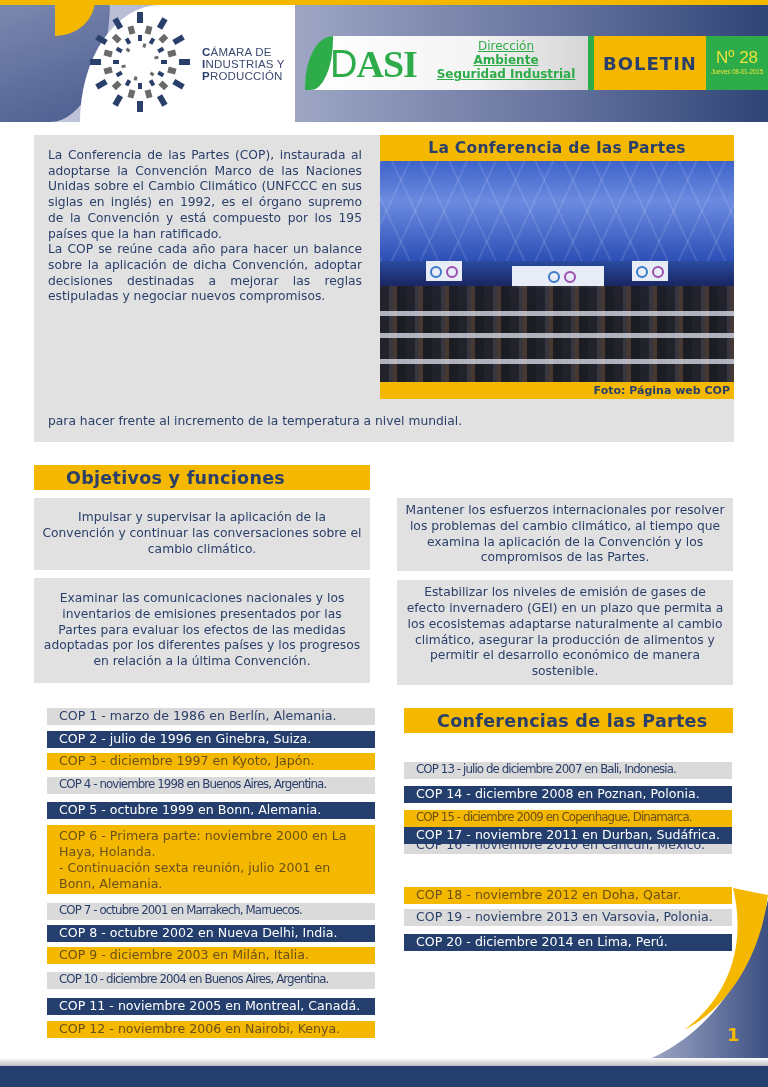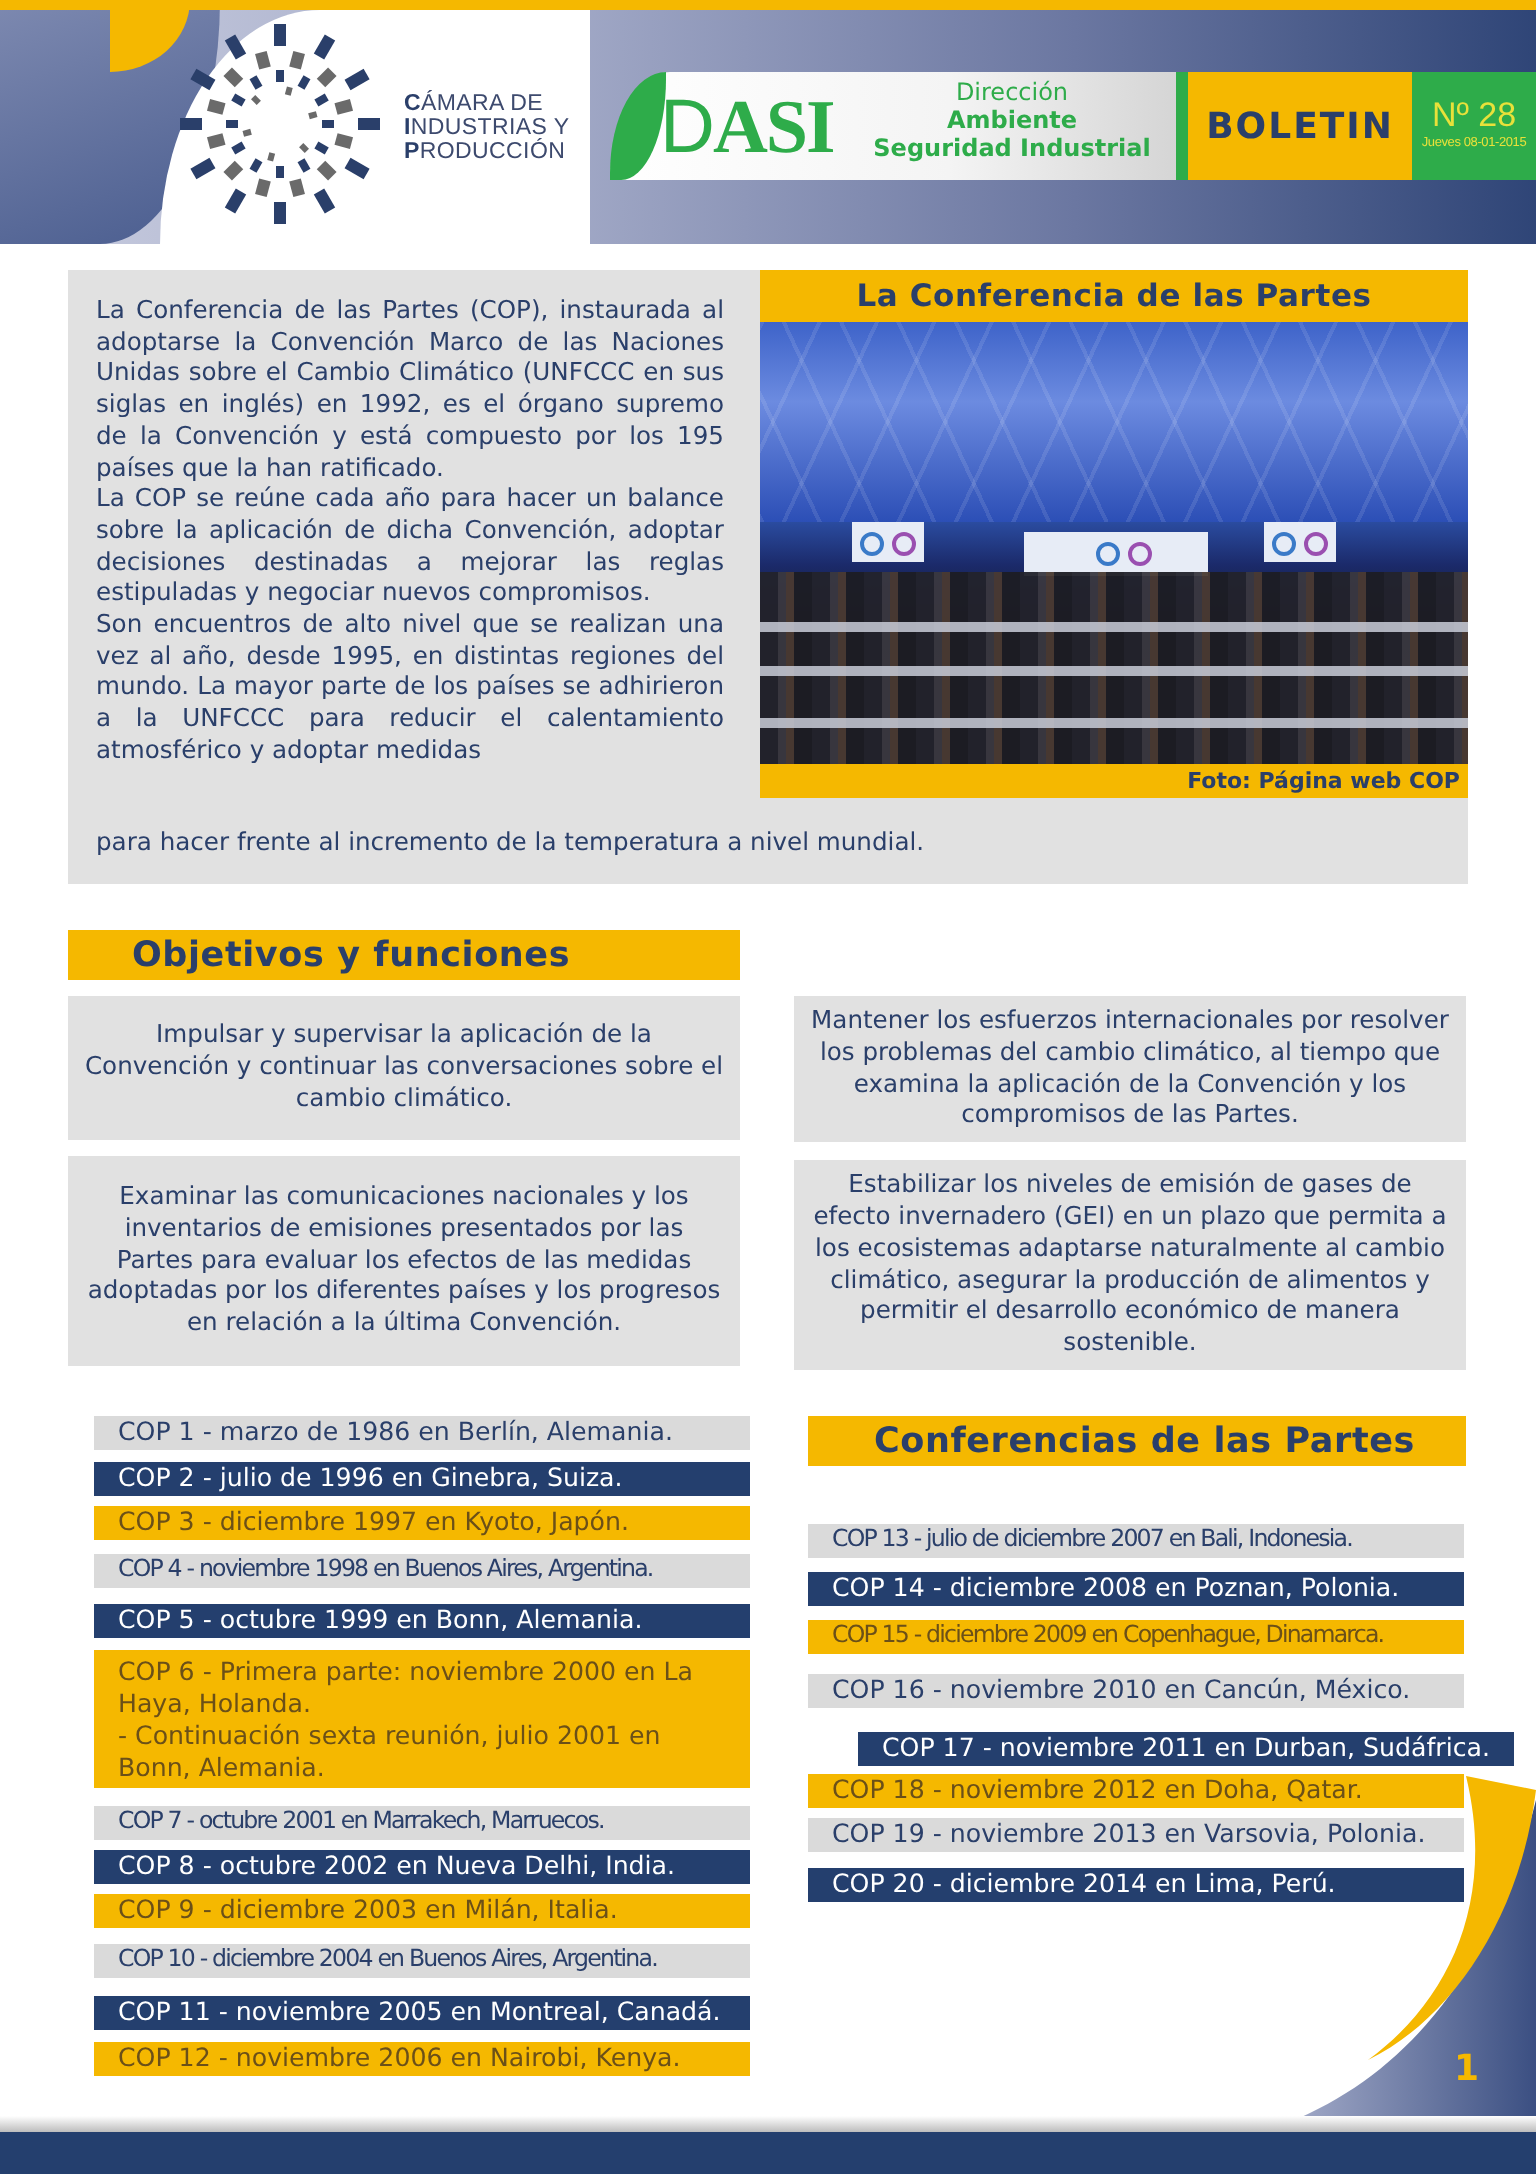--- a/index.html
+++ b/index.html
@@ -23,21 +23,21 @@
 
   .dasi-banner { position: absolute; left: 305px; top: 36px; width: 283px; height: 54px;
     background: linear-gradient(90deg, #ffffff 0%, #f4f4f4 60%, #d5d5d5 100%);
     border-top-left-radius: 30px 54px; }
   .dasi-green-tab { position: absolute; left: 305px; top: 36px; width: 28px; height: 54px;
     background: #2eac4a; border-top-left-radius: 30px 54px; border-bottom-right-radius: 24px 54px; }
   .dasi-logo { position: absolute; left: 330px; top: 42px; font-family: "Liberation Serif", serif;
     font-weight: bold; font-size: 38px; line-height: 44px; color: #2eac4a; letter-spacing: -1px; }
   .dasi-logo .d { font-family: "Liberation Sans", sans-serif; font-weight: normal; }
   .dasi-sub { position: absolute; left: 427px; top: 40px; width: 158px; text-align: center;
-    font-family: "DejaVu Sans", sans-serif; color: #2eac4a; }
+    font-family: "DejaVu Sans", sans-serif; color: #2eac4a; text-decoration: underline; }
   .dasi-sub .l1 { font-size: 12px; line-height: 13px; font-weight: normal; }
   .dasi-sub .l2 { font-size: 12px; line-height: 14px; font-weight: bold; }
   .dasi-sub .l3 { font-size: 12px; line-height: 14px; font-weight: bold; }
   .boletin-box { position: absolute; left: 588px; top: 36px; width: 118px; height: 54px;
     background: #f5b800; border-left: 6px solid #2eac4a; display: flex; align-items: center; justify-content: center; }
   .boletin-label { font-family: "DejaVu Sans", sans-serif; font-weight: bold; font-size: 18px; color: #2a3f6a; letter-spacing: 1px; }
   .num-box { position: absolute; left: 706px; top: 36px; width: 62px; height: 54px; background: #2eac4a;
     text-align: center; color: #e8e13a; }
   .num-box .n { font-family: "Liberation Sans", sans-serif; font-size: 17px; line-height: 20px; margin-top: 12px; }
   .num-box .d { font-family: "Liberation Sans", sans-serif; font-size: 6.5px; line-height: 8px; letter-spacing: -0.2px; }
@@ -173,21 +173,20 @@
   <div class="num-box">
     <div class="n">Nº 28</div>
     <div class="d">Jueves 08-01-2015</div>
   </div>
 </div>
 
 <div class="intro-box"></div>
 <div class="intro-text">
   <p>La Conferencia de las Partes (COP), instaurada al adoptarse la Convención Marco de las Naciones Unidas sobre el Cambio Climático (UNFCCC en sus siglas en inglés) en 1992, es el órgano supremo de la Convención y está compuesto por los 195 países que la han ratificado.</p>
   <p>La COP se reúne cada año para hacer un balance sobre la aplicación de dicha Convención, adoptar decisiones destinadas a mejorar las reglas estipuladas y negociar nuevos compromisos.</p>
-  <p>Son encuentros de alto nivel que se realizan una vez al año, desde 1995, en distintas regiones del mundo. La mayor parte de los países se adhirieron a la UNFCCC para reducir el calentamiento atmosférico y adoptar medidas</p>
 </div>
 <div class="intro-last">para hacer frente al incremento de la temperatura a nivel mundial.</div>
 
 <div class="photo-title">
   <span>La Conferencia de las Partes</span>
 </div>
 <div class="photo">
   <div class="roof"></div>
   <div class="screen" style="left:46px;top:100px;width:36px;height:20px;">
       <span class="c1" style="left:4px"></span>
@@ -241,21 +240,21 @@
 <div class="cop-item cop-blue" style="left:47px;top:998px;width:328px;height:17px;">COP 11 - noviembre 2005 en Montreal, Canadá.</div>
 <div class="cop-item cop-yellow" style="left:47px;top:1021px;width:328px;height:17px;">COP 12 - noviembre 2006 en Nairobi, Kenya.</div>
 
 <div class="section-title-bar" style="left:404px;top:708px;width:329px;height:25px;padding-left:33px;">
   <span class="section-title">Conferencias de las Partes</span>
 </div>
 <div class="cop-item cop-gray cop-condensed" style="left:404px;top:762px;width:328px;height:17px;">COP 13 - julio de diciembre 2007 en Bali, Indonesia.</div>
 <div class="cop-item cop-blue" style="left:404px;top:786px;width:328px;height:17px;">COP 14 - diciembre 2008 en Poznan, Polonia.</div>
 <div class="cop-item cop-yellow cop-condensed" style="left:404px;top:810px;width:328px;height:17px;">COP 15 - diciembre 2009 en Copenhague, Dinamarca.</div>
 <div class="cop-item cop-gray" style="left:404px;top:837px;width:328px;height:17px;">COP 16 - noviembre 2010 en Cancún, México.</div>
-<div class="cop-item cop-blue" style="left:404px;top:866px;width:328px;height:17px;margin-left:25px;">COP 17 - noviembre 2011 en Durban, Sudáfrica.</div>
+<div class="cop-item cop-blue" style="left:404px;top:827px;width:328px;height:17px;">COP 17 - noviembre 2011 en Durban, Sudáfrica.</div>
 <div class="cop-item cop-yellow" style="left:404px;top:887px;width:328px;height:17px;">COP 18 - noviembre 2012 en Doha, Qatar.</div>
 <div class="cop-item cop-gray" style="left:404px;top:909px;width:328px;height:17px;">COP 19 - noviembre 2013 en Varsovia, Polonia.</div>
 <div class="cop-item cop-blue" style="left:404px;top:934px;width:328px;height:17px;">COP 20 - diciembre 2014 en Lima, Perú.</div>
 
 <svg class="corner-swoosh" viewBox="0 0 768 1087">
   <defs>
     <linearGradient id="cg" x1="0" y1="0" x2="1" y2="0">
       <stop offset="0" stop-color="#a8afcc"></stop>
       <stop offset="1" stop-color="#3b4f82"></stop>
     </linearGradient>

